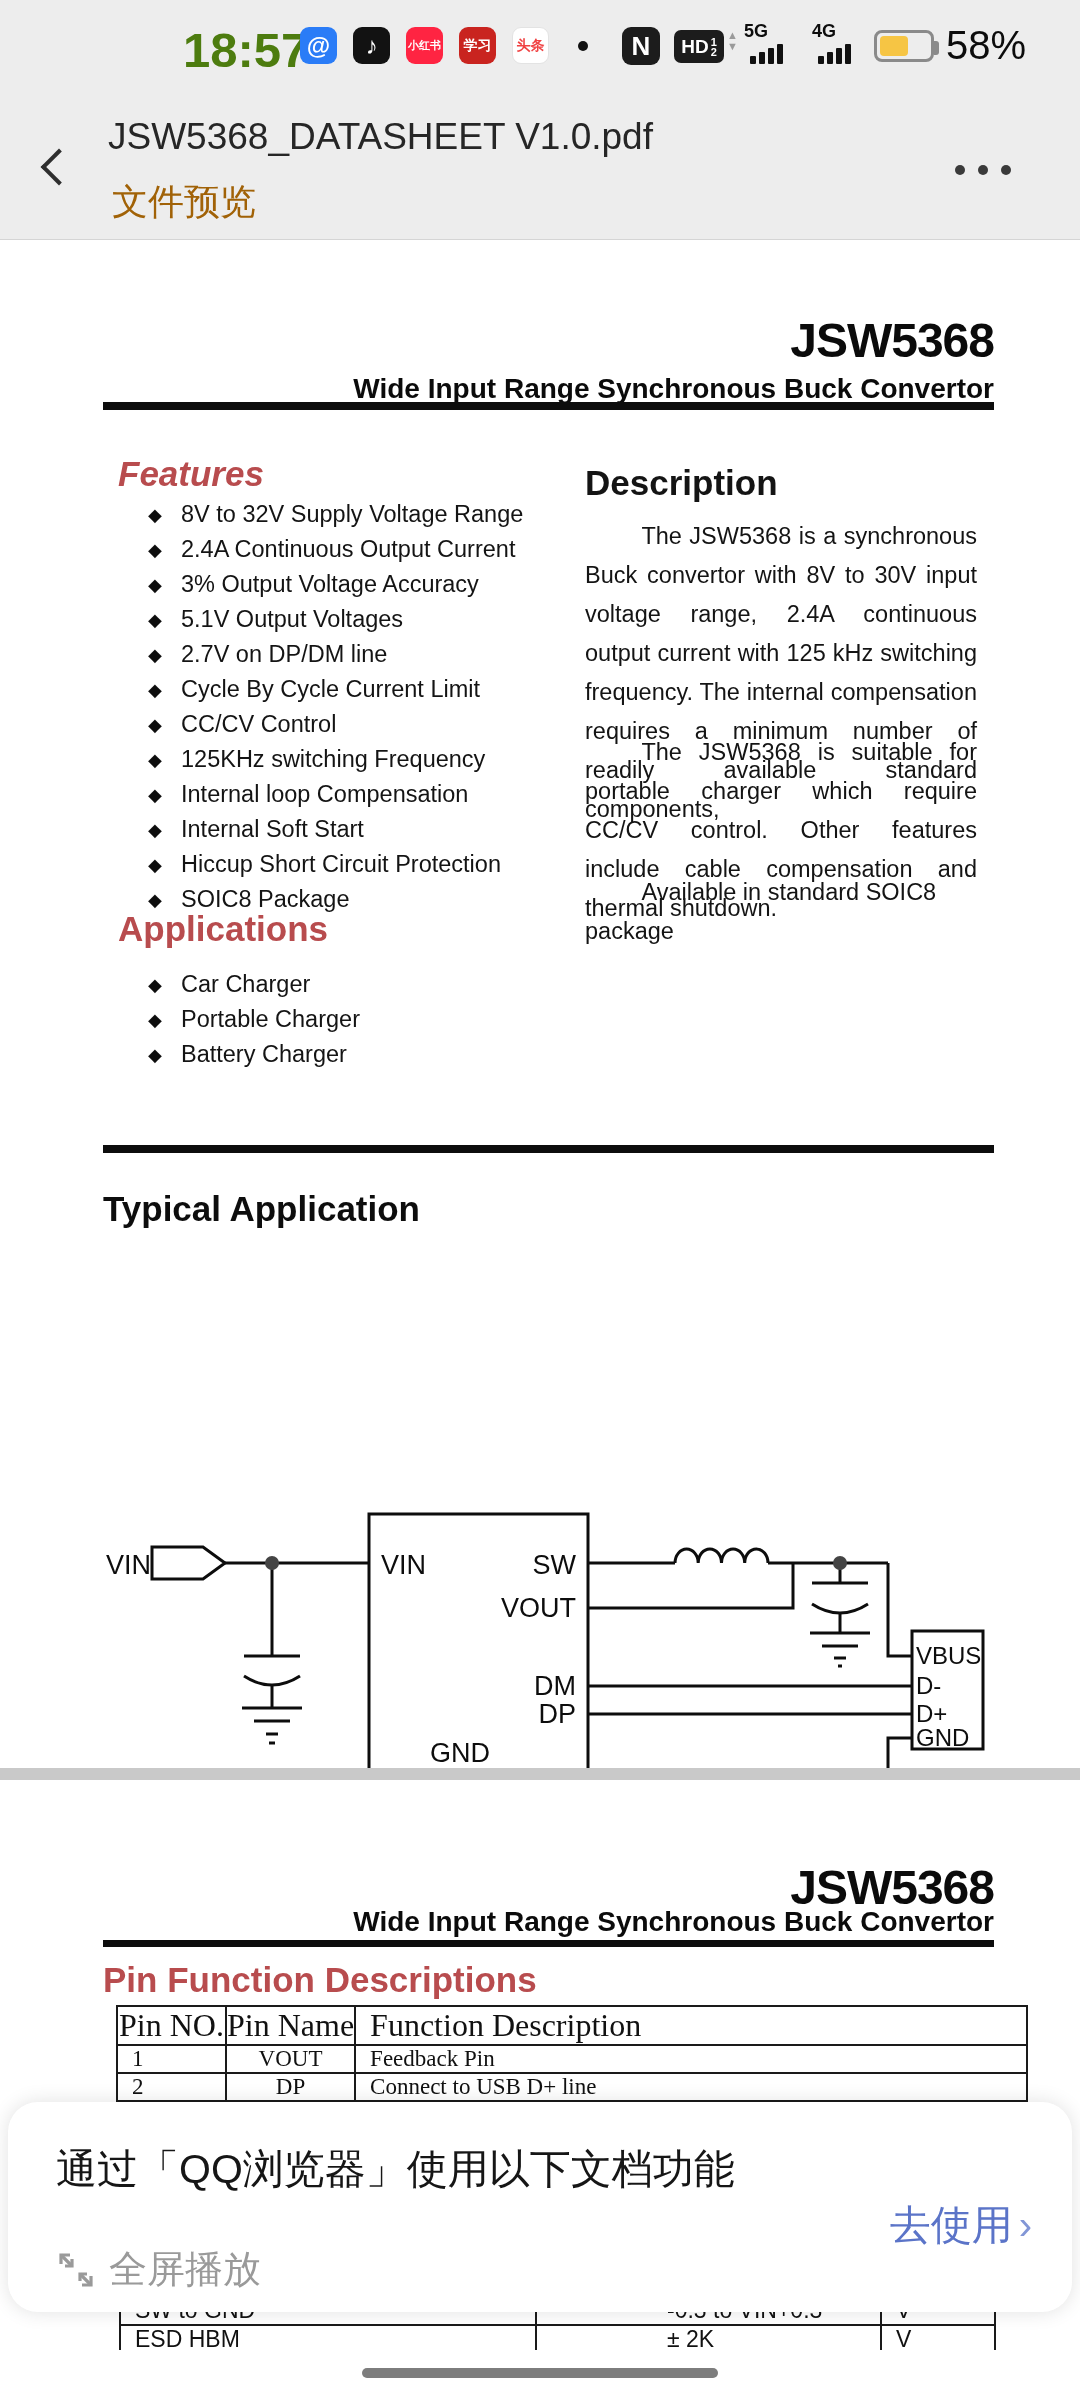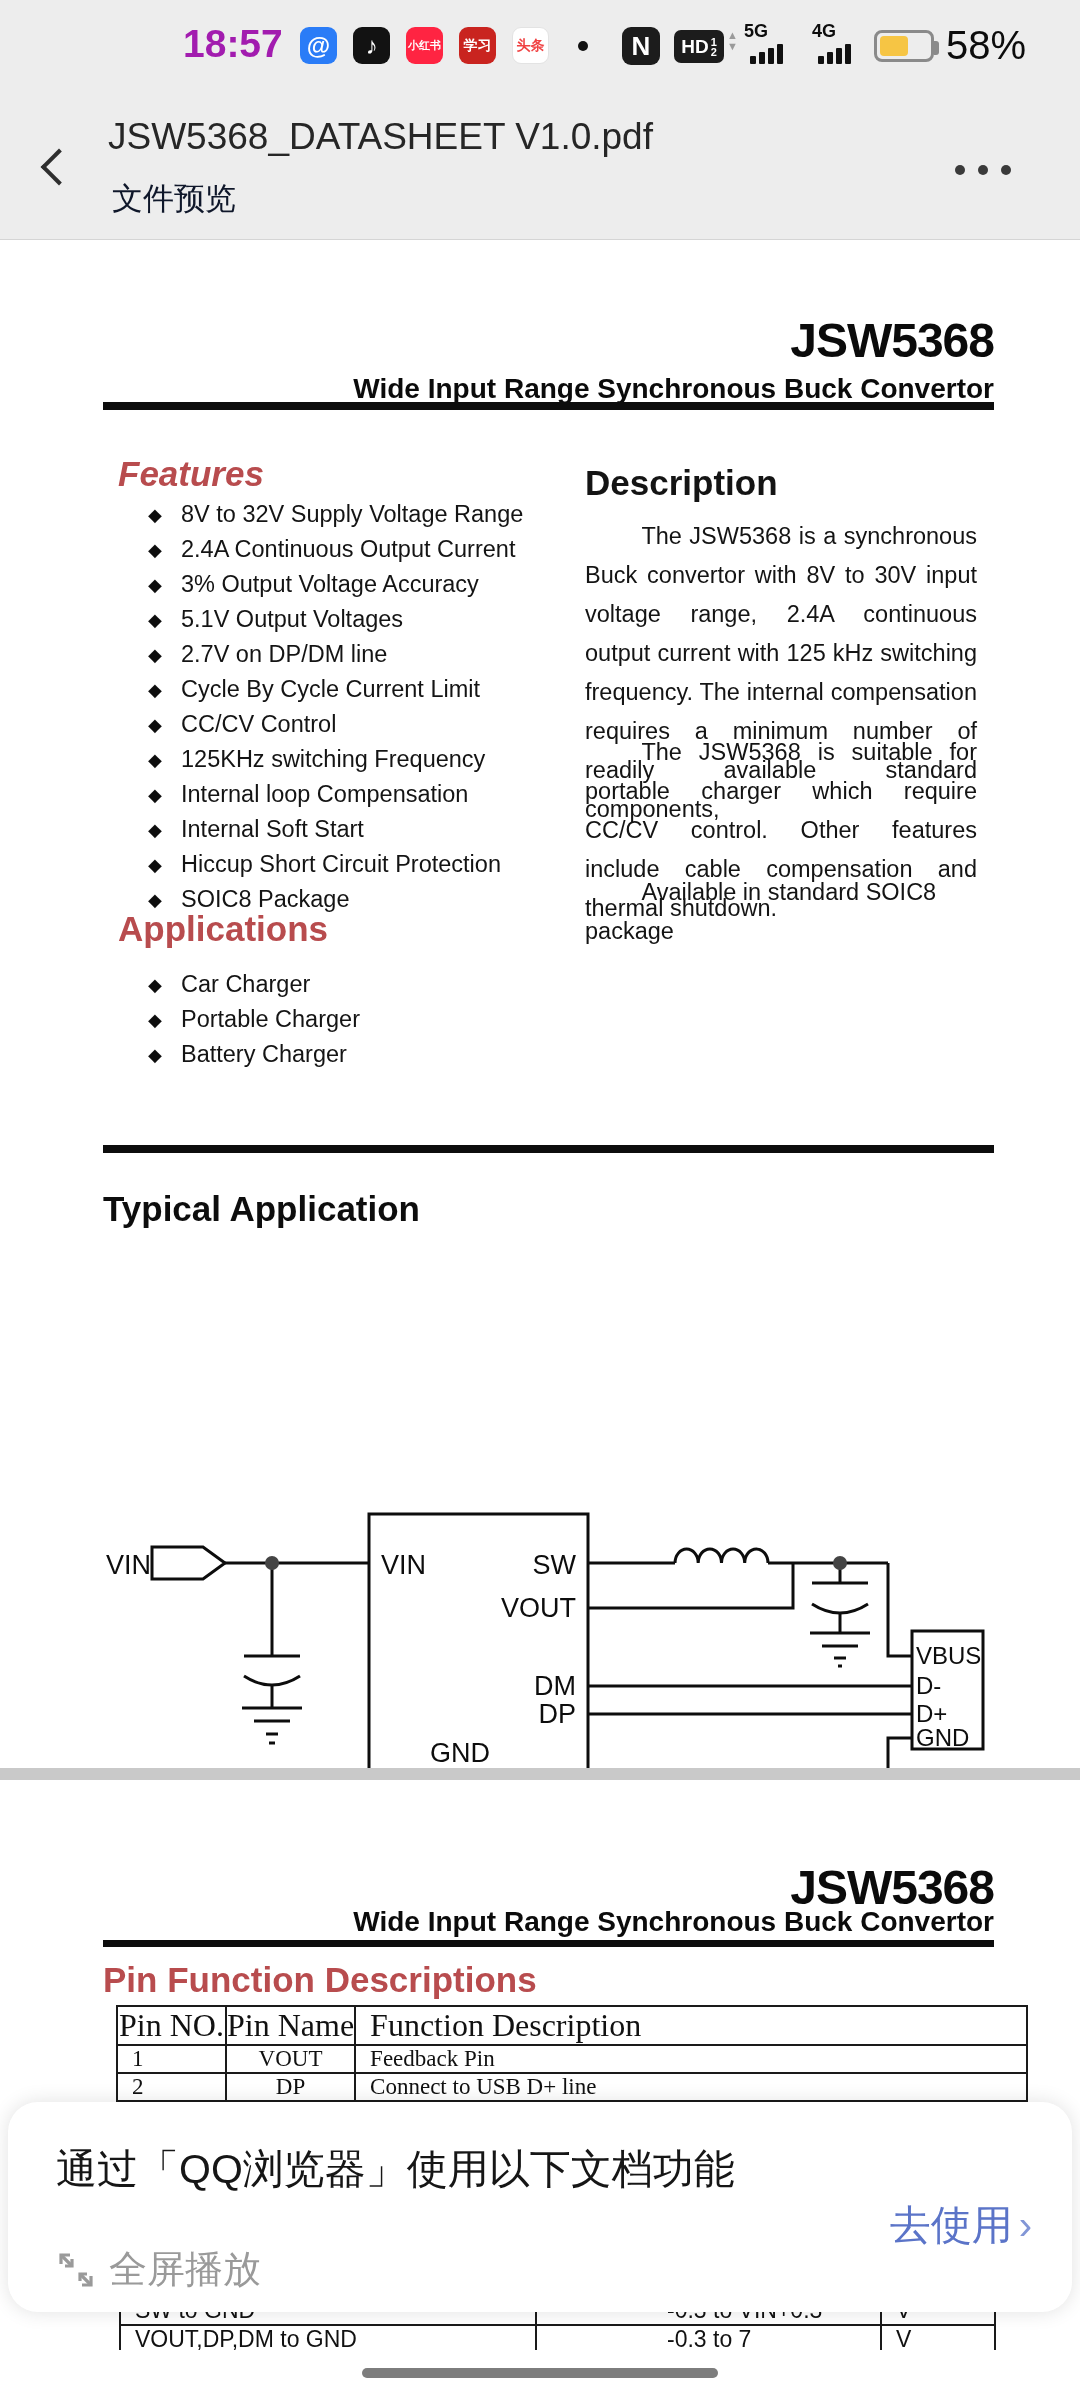--- a/index.html
+++ b/index.html
@@ -3,21 +3,21 @@
 <meta charset="utf-8">
 <style>
   * { margin:0; padding:0; box-sizing:border-box; }
   html,body { width:1080px; height:2400px; }
   body { font-family:"Liberation Sans", sans-serif; background:#fff; position:relative; overflow:hidden; }
   .abs { position:absolute; }
 
   
   .topbar { left:0; top:0; width:1080px; height:240px; background:#ededed; border-bottom:1px solid #d5d5d5; }
   .statusbar { left:0; top:0; width:1080px; height:92px; }
-  .st-time { left:183px; top:22px; font-size:39px; font-weight:600; color:#a21caf; }
+  .st-time { left:183px; top:22px; font-size:49px; font-weight:600; color:#4d7c0f; }
   .appicon { width:37px; height:37px; border-radius:9px; top:27px; display:flex; align-items:center; justify-content:center; overflow:hidden; }
   .ic-sec { left:300px; background:#2a7cf7; color:#fff; font-size:24px; font-weight:700; }
   .ic-dy  { left:353px; background:#121212; color:#fff; font-size:24px; }
   .ic-xhs { left:406px; background:#ff2442; color:#fff; font-size:11px; font-weight:700; }
   .ic-xx  { left:459px; background:#c9241f; color:#fff; font-size:14px; font-weight:700; }
   .ic-tt  { left:512px; background:#ffffff; color:#f04142; font-size:14px; font-weight:800; border:1px solid #e3e3e3; }
   .st-dot { left:578px; top:41px; width:10px; height:10px; border-radius:50%; background:#111; }
   .st-nfc { left:622px; top:27px; width:38px; height:38px; border-radius:9px; background:#1c1c1c; color:#fff;
             display:flex; align-items:center; justify-content:center; font-size:26px; font-weight:700; }
   .st-hd  { left:674px; top:30px; width:50px; height:33px; border-radius:7px; background:#1c1c1c; color:#fff;
@@ -32,21 +32,21 @@
   .bars i { display:block; width:6px; background:#111; border-radius:1px; }
   .battery { left:874px; top:30px; width:60px; height:32px; border:3px solid #8a8a8a; border-radius:8px; padding:3px; }
   .battery .fill { height:100%; border-radius:4px; background:#f6c544; }
   .battery .nub { position:absolute; right:-8px; top:8px; width:5px; height:14px; background:#8a8a8a; border-radius:0 3px 3px 0; }
   .st-pct { left:946px; top:23px; font-size:40px; font-weight:500; color:#0c0c0c; }
 
   .hdr-back { left:30px; top:138px; width:60px; height:60px; }
   .hdr-back .chev { position:absolute; left:16px; top:16px; width:26px; height:26px;
                     border-left:4px solid #2e2e2e; border-bottom:4px solid #2e2e2e; transform:rotate(45deg); }
   .hdr-title { left:108px; top:116px; font-size:37px; color:#262626; width:800px; white-space:nowrap; }
-  .hdr-sub   { left:112px; top:178px; font-size:31px; color:#0f172a; }
+  .hdr-sub   { left:112px; top:178px; font-size:36px; color:#a16207; }
   .hdr-more  { left:938px; top:150px; width:90px; height:40px; display:flex; gap:13px; align-items:center; justify-content:center; }
   .hdr-more i { width:10px; height:10px; border-radius:50%; background:#3a3a3a; }
 
   
   .pdf-scroll { left:0; top:241px; width:1080px; height:2159px; }
   .page1 { left:0; top:241px; width:1080px; height:1527px; background:#fff; }
   .page-sep { left:0; top:1768px; width:1080px; height:12px; background:#c9c9c9; }
   .page2 { left:0; top:1780px; width:1080px; height:620px; background:#fff; }
 
   .doc-h1 { right:86px; font-size:48px; font-weight:700; color:#0b0b0b; letter-spacing:-1px; }
@@ -368,25 +368,20 @@
 </div>
 
 <table class="abs rate-table">
   <tbody>
       <tr>
     <td class="r-param">SW to GND</td>
     <td class="r-val">-0.3 to VIN+0.3</td>
     <td class="r-unit">V</td>
   </tr>
   <tr>
-    <td class="r-param">VOUT,DP,DM to GND</td>
-    <td class="r-val">-0.3 to 7</td>
-    <td class="r-unit">V</td>
-  </tr>
-  <tr>
     <td class="r-param">ESD HBM</td>
     <td class="r-val">± 2K</td>
     <td class="r-unit">V</td>
   </tr>
 </tbody>
   </table>
 
 <div class="abs sheet">
   <div class="abs sheet-title">通过「QQ浏览器」使用以下文档功能</div>
   <div class="abs sheet-action">

